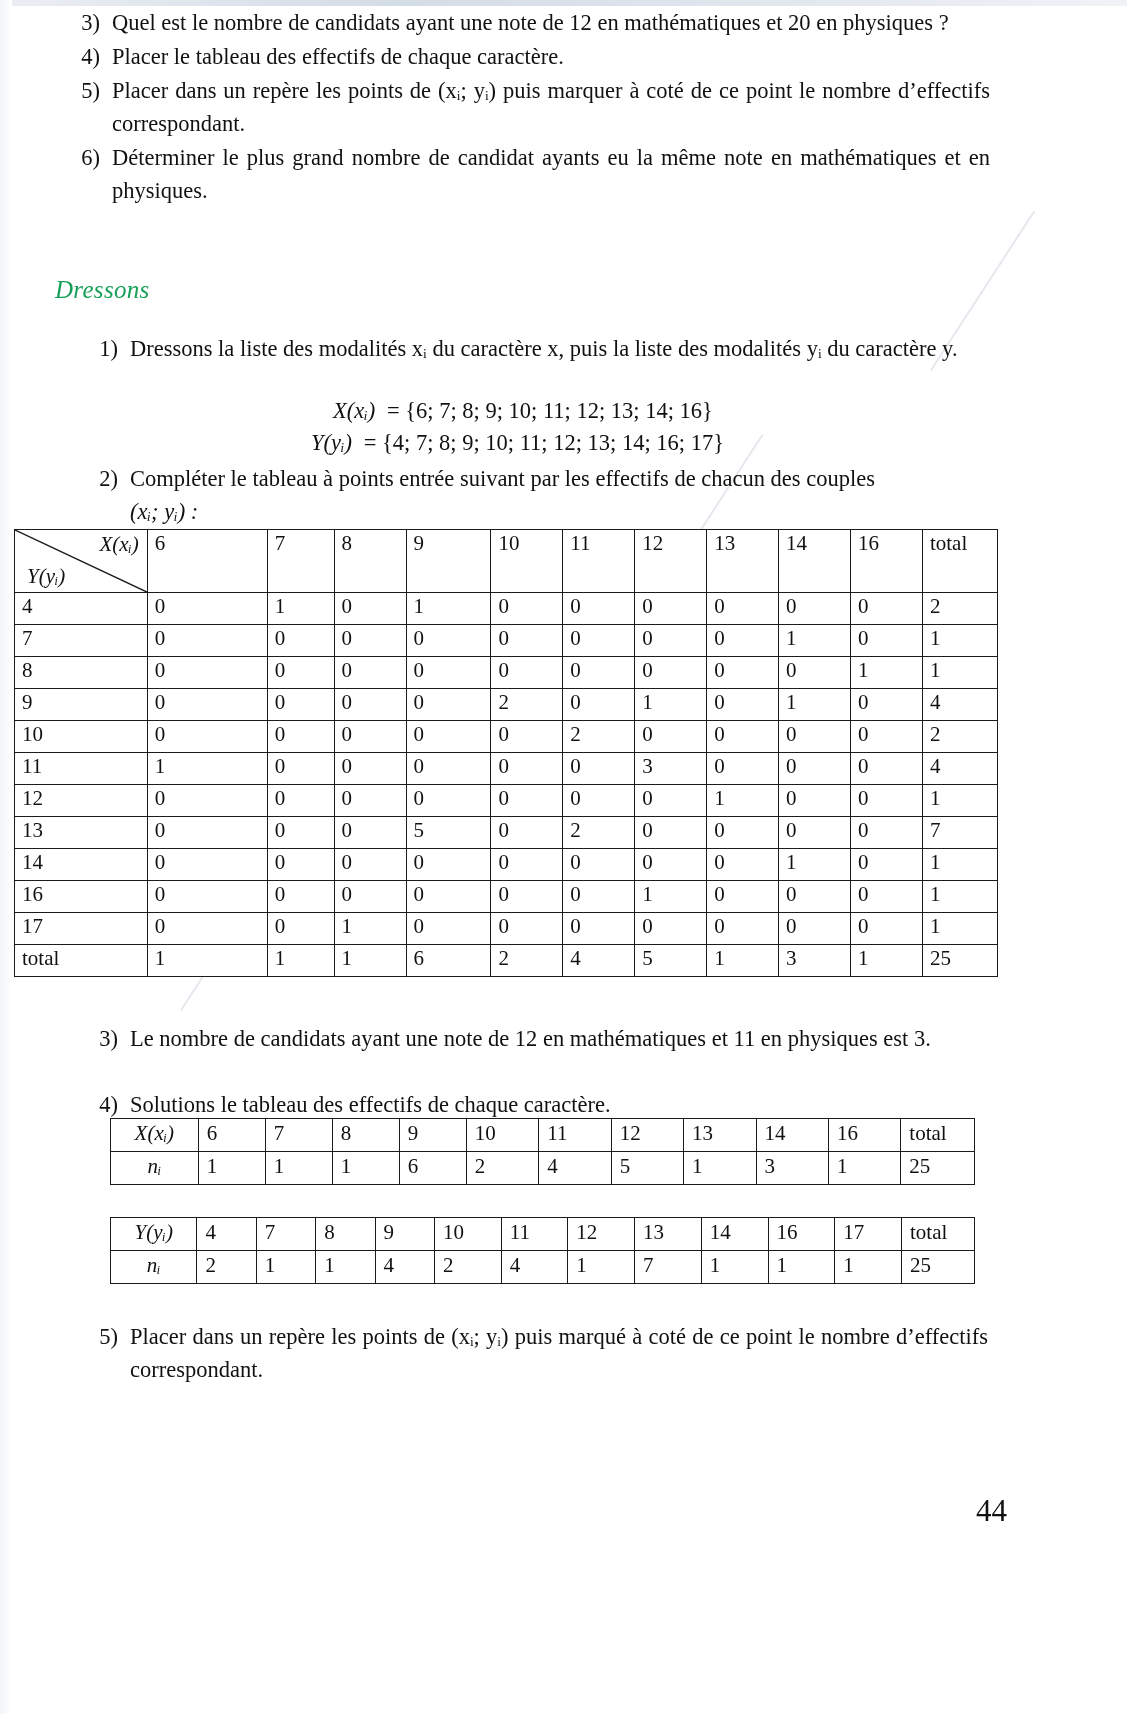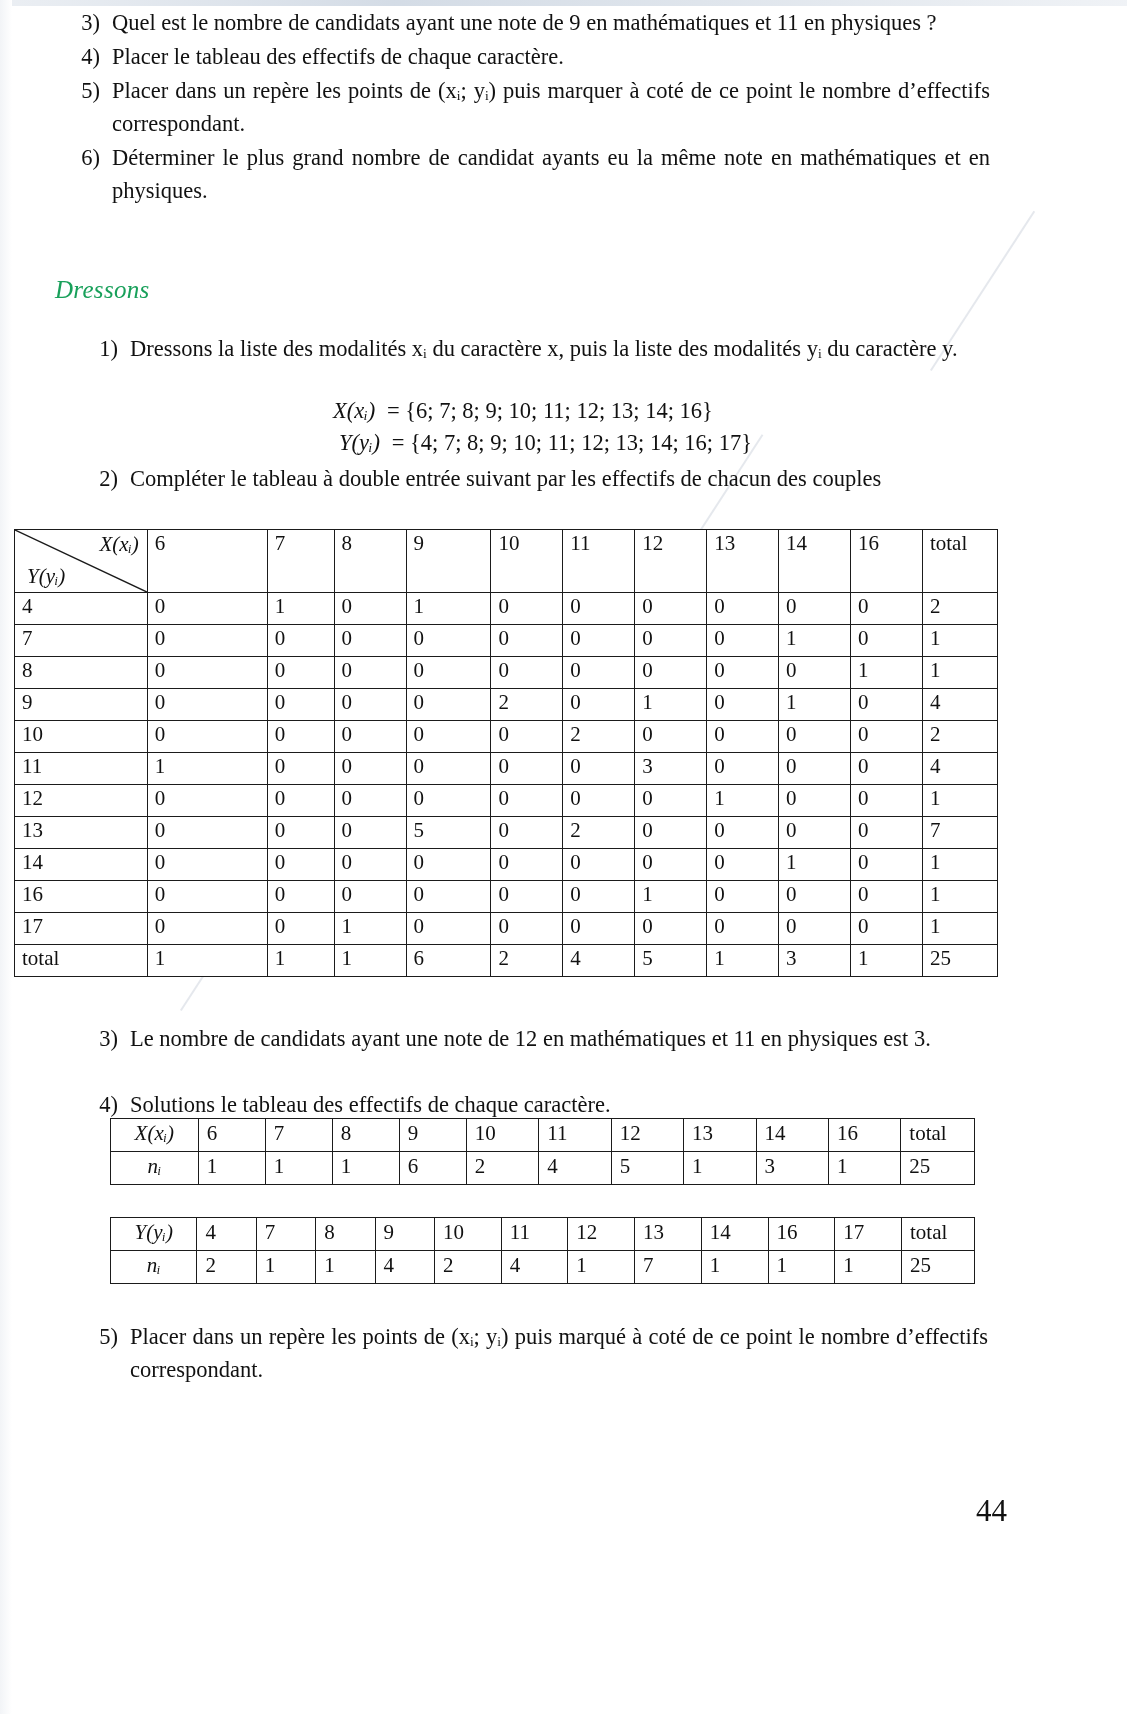--- a/index.html
+++ b/index.html
@@ -165,21 +165,21 @@
 
   <div class="streak" style="left:930px; top:370px; width:190px; height:1.5px; transform:rotate(-57deg);"></div>
   <div class="streak" style="left:680px; top:560px; width:150px; height:1.5px; transform:rotate(-57deg);"></div>
   <div class="streak" style="left:430px; top:790px; width:260px; height:1.5px; transform:rotate(-57deg);"></div>
   <div class="streak" style="left:180px; top:1010px; width:240px; height:1.5px; transform:rotate(-57deg);"></div>
 
   <div class="list" style="left:70px; top:6px; width:920px;">
 
     <div class="li">
       <span class="num">3)</span>
-      <span class="txt">Quel est le nombre de candidats ayant une note de 9 en mathématiques et 11 en physiques ?</span>
+      <span class="txt">Quel est le nombre de candidats ayant une note de 12 en mathématiques et 20 en physiques ?</span>
     </div>
 
     <div class="li" style="margin-top:1px;">
       <span class="num">4)</span>
       <span class="txt nojust">Placer le tableau des effectifs de chaque caractère.</span>
     </div>
 
     <div class="li" style="margin-top:1px;">
       <span class="num">5)</span>
       <span class="txt">Placer dans un repère les points de (xᵢ; yᵢ) puis marquer à coté de ce point le nombre d’effectifs correspondant.</span>
@@ -199,29 +199,33 @@
       <span class="num">1)</span>
       <span class="txt">Dressons la liste des modalités xᵢ du caractère x, puis la liste des modalités yᵢ du caractère y.</span>
     </div>
   </div>
 
   <div class="eq" style="left:333px; top:398px;">
     <span>X(xᵢ)</span>
     <span class="rm" style="margin-left:6px;">= {6; 7; 8; 9; 10; 11; 12; 13; 14; 16}</span>
   </div>
 
-  <div class="eq" style="left:311px; top:430px;margin-left:28px;">
+  <div class="eq" style="left:311px; top:430px;">
     <span>Y(yᵢ)</span>
     <span class="rm" style="margin-left:6px;">= {4; 7; 8; 9; 10; 11; 12; 13; 14; 16; 17}</span>
   </div>
 
   <div class="list" style="left:88px; top:462px; width:900px;">
     <div class="li">
       <span class="num">2)</span>
-      <span class="txt nojust">Compléter  le tableau à double entrée suivant par les effectifs de chacun des couples</span>
+      <span class="txt nojust">Compléter  le tableau à points entrée suivant par les effectifs de chacun des couples</span>
+    </div>
+    <div class="li">
+      <span class="num"></span>
+      <span class="txt nojust" style="font-style:italic;">(xᵢ; yᵢ) :</span>
     </div>
   </div>
 
   <table class="grid" id="table-double">
     <tbody>
       <tr class="hdr">
         <td class="corner" style="width:133px;">
           <div class="corner-inner">
             <svg class="corner-diag" viewBox="0 0 133 63" preserveAspectRatio="none">
               <line x1="0" y1="0" x2="133" y2="63" stroke="#1b1b1b" stroke-width="1.4"></line>

